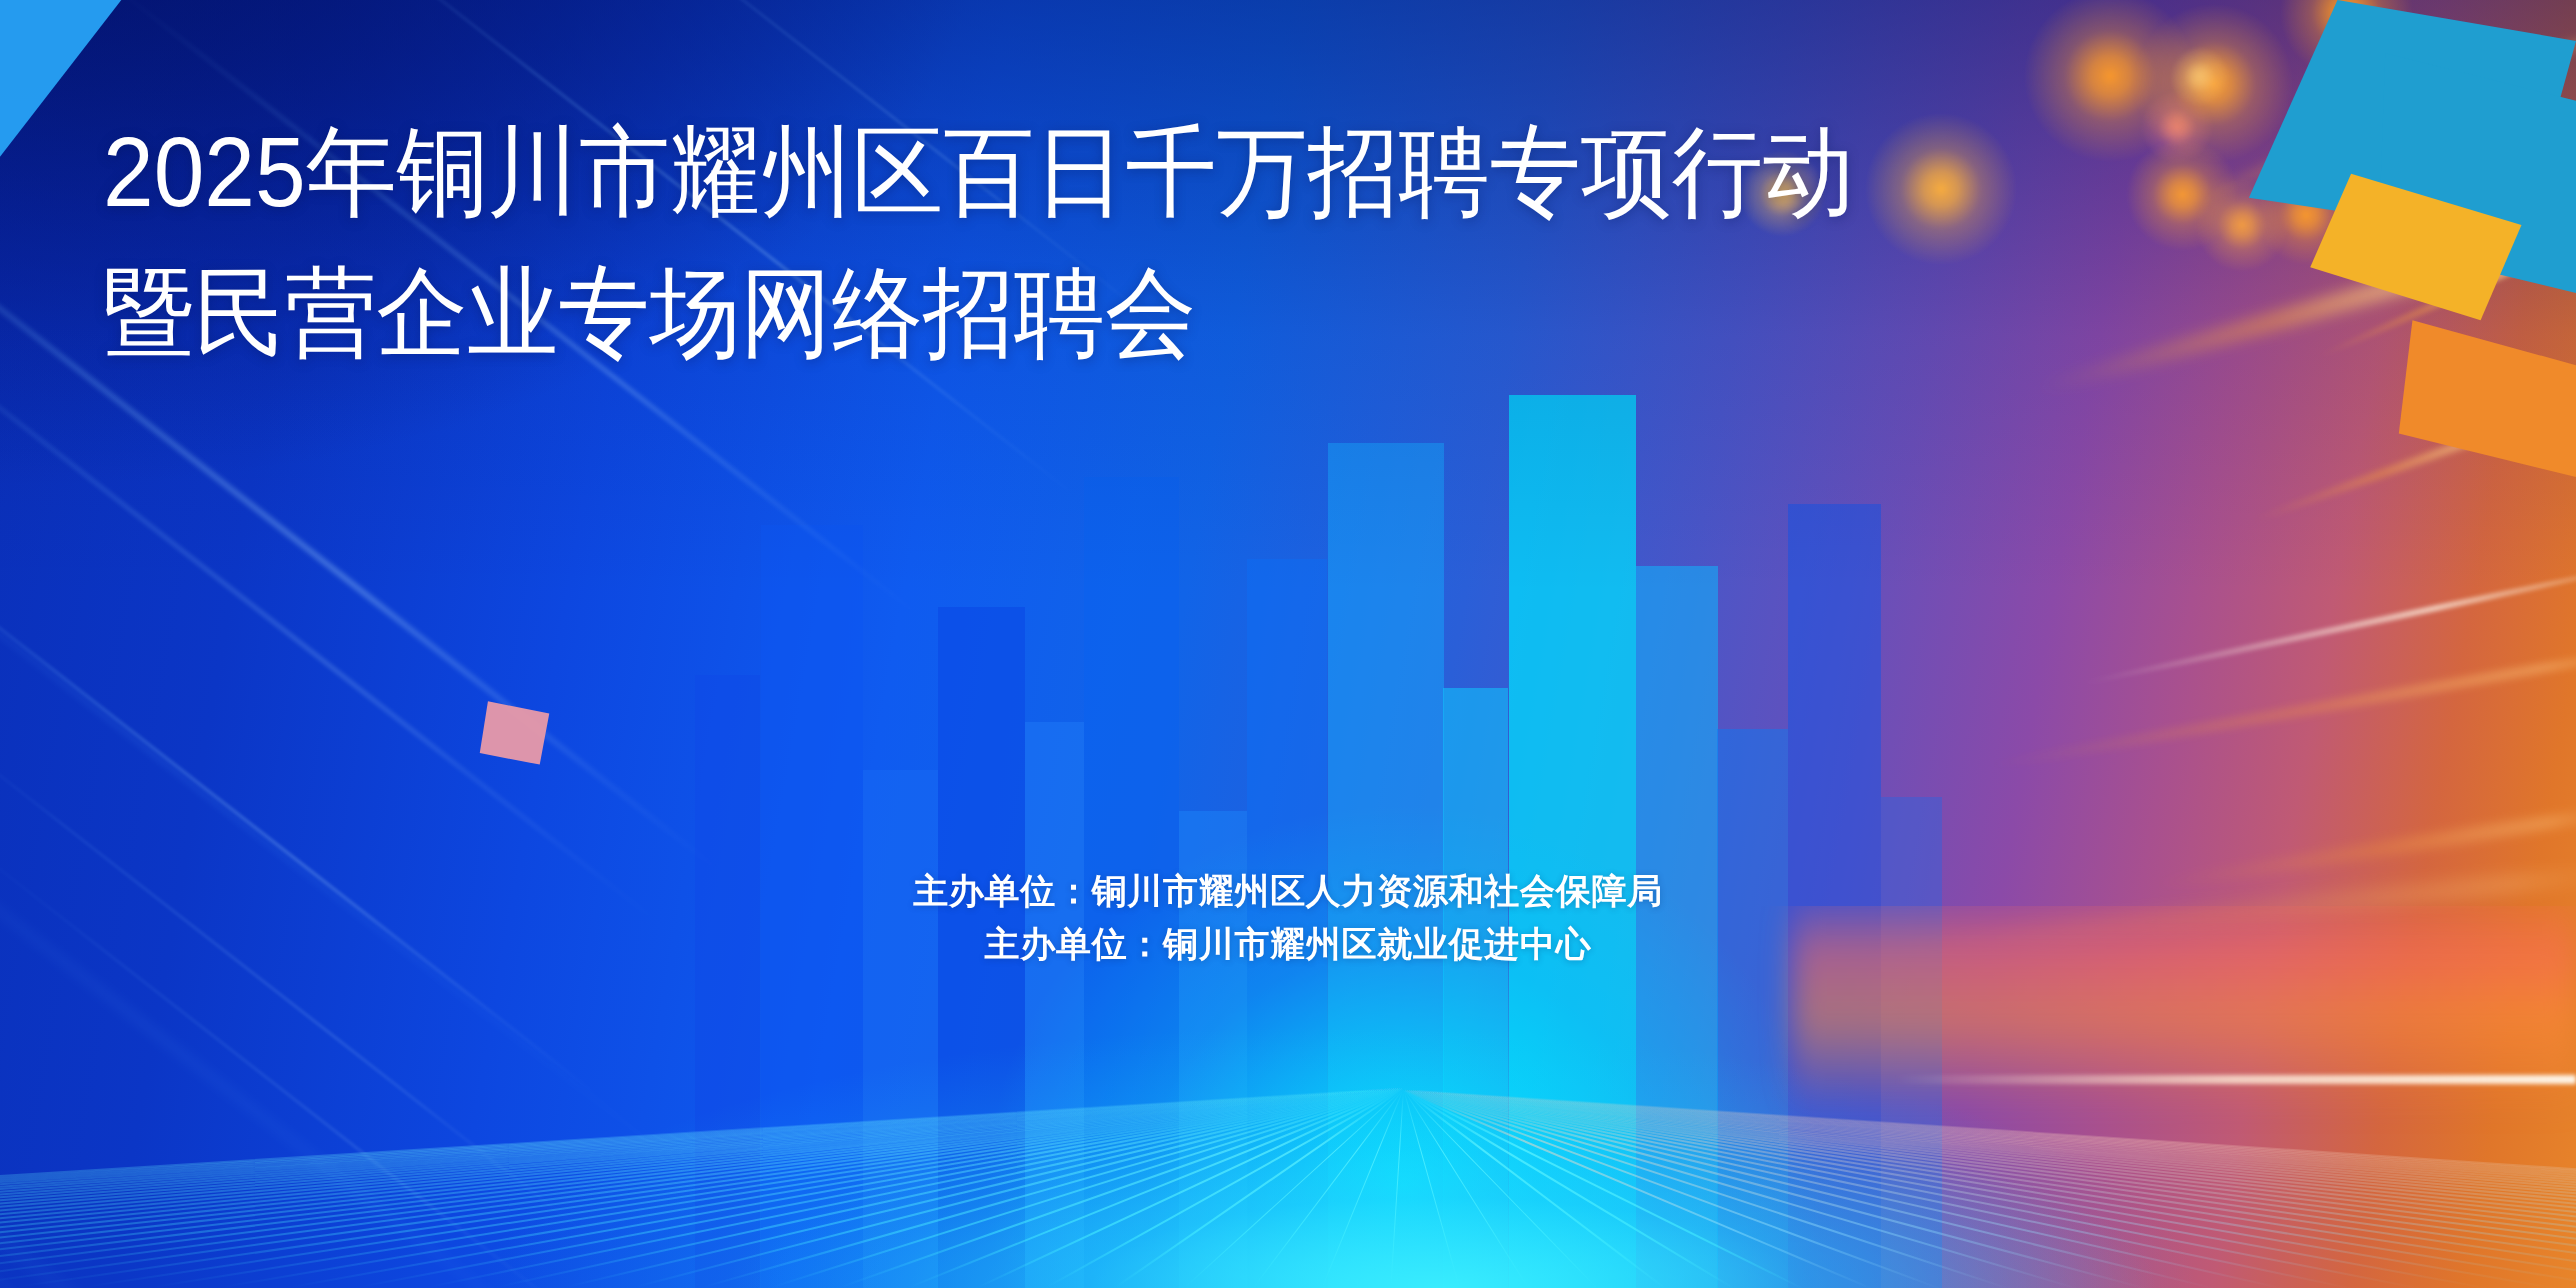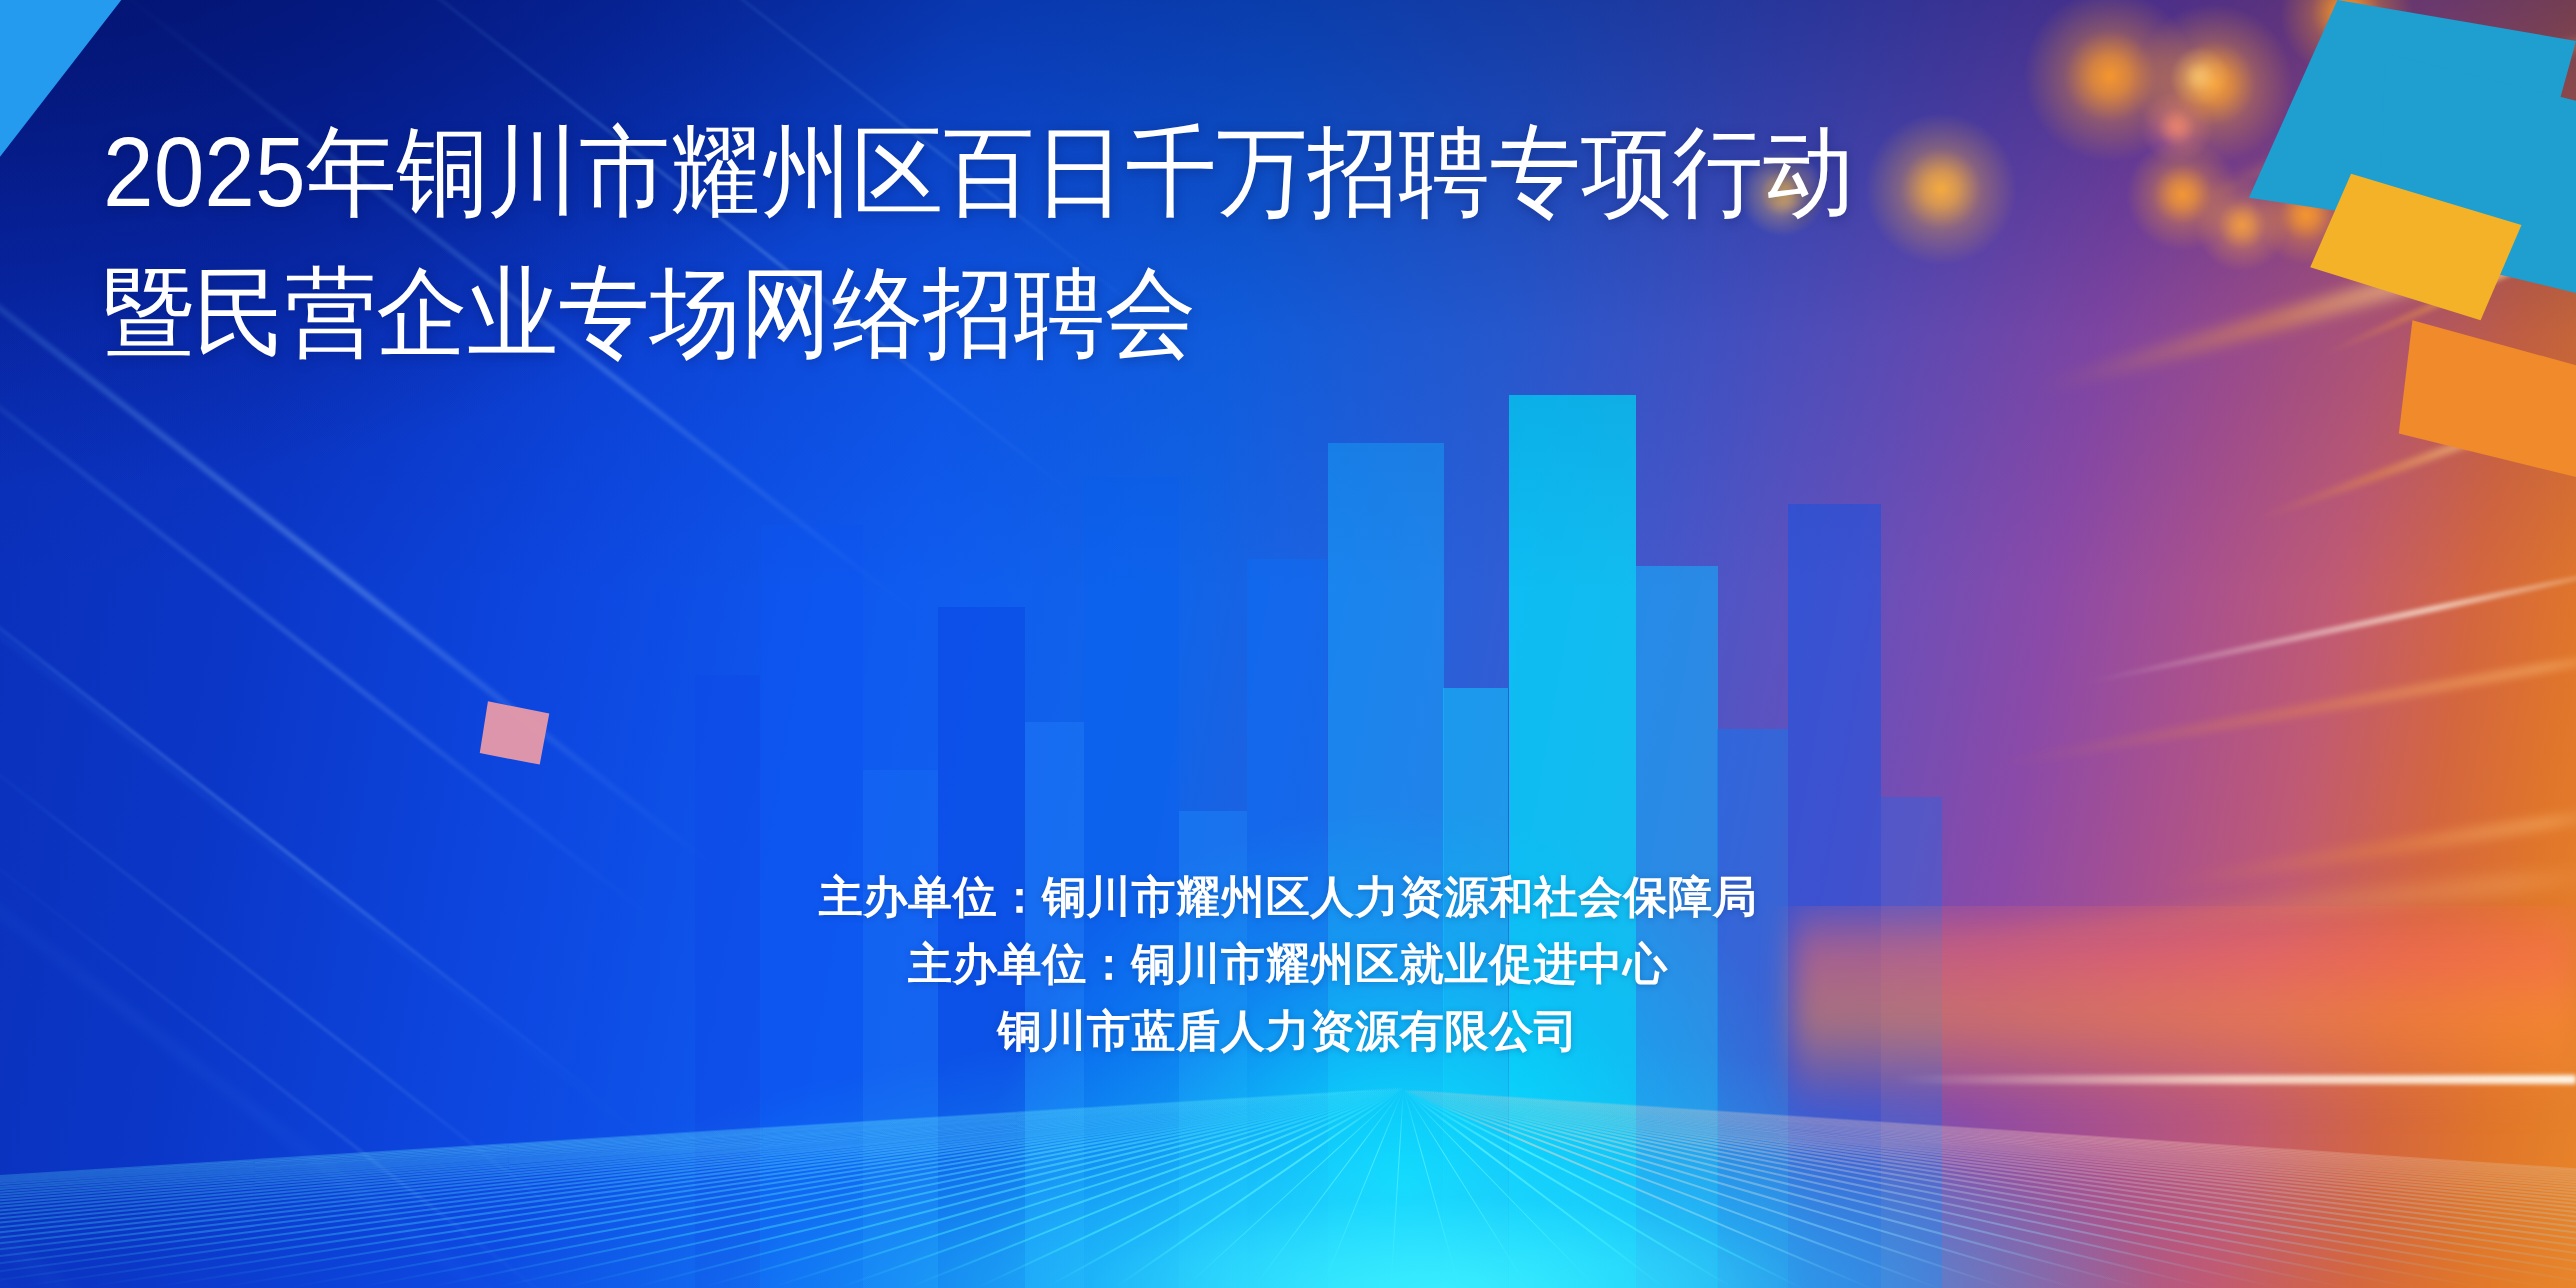--- a/index.html
+++ b/index.html
@@ -109,21 +109,21 @@
   #title-1{font-size:99px;}
   #title-2{font-size:99px;}
 
   #orgwrap{
     position:absolute;left:0;right:0;top:864px;
     text-align:center;z-index:60;
   }
   .oline{
     color:#ffffff;
     font-weight:bold;
-    font-size:44px;
+    font-size:35px;
     line-height:1.52;
     white-space:nowrap;
     letter-spacing:0.7px;
     text-shadow:0 1.4px 6.8px rgba(0,40,110,.30);
   }
 </style>
 </head>
 <body>
 
 <div id="banner">
@@ -306,17 +306,16 @@
   </svg>
 
   <div id="titlewrap">
     <div class="tline" id="title-1">2025年铜川市耀州区百日千万招聘专项行动</div>
     <div class="tline" id="title-2">暨民营企业专场网络招聘会</div>
   </div>
 
   <div id="orgwrap">
     <div class="oline">主办单位：铜川市耀州区人力资源和社会保障局</div>
     <div class="oline">主办单位：铜川市耀州区就业促进中心</div>
-    <div class="oline">铜川市蓝盾人力资源有限公司</div>
   </div>
 
 </div>
 
 
 </body></html>

